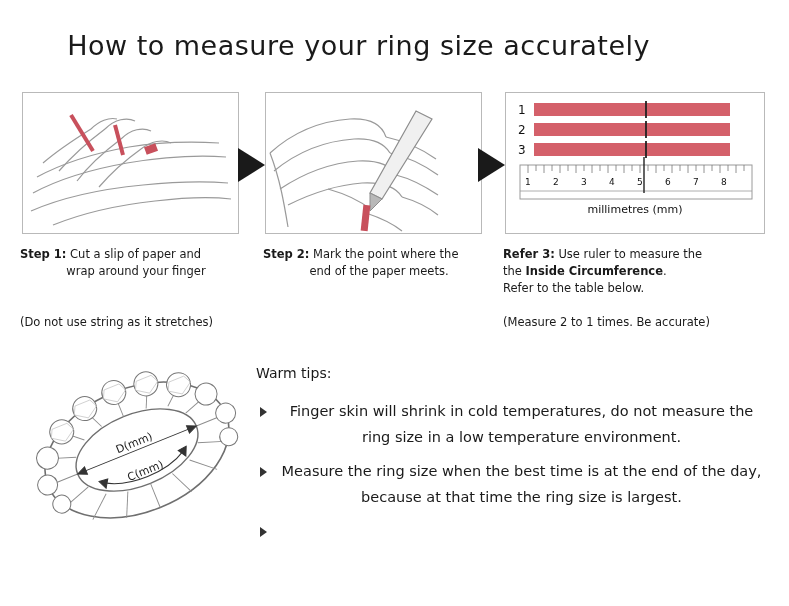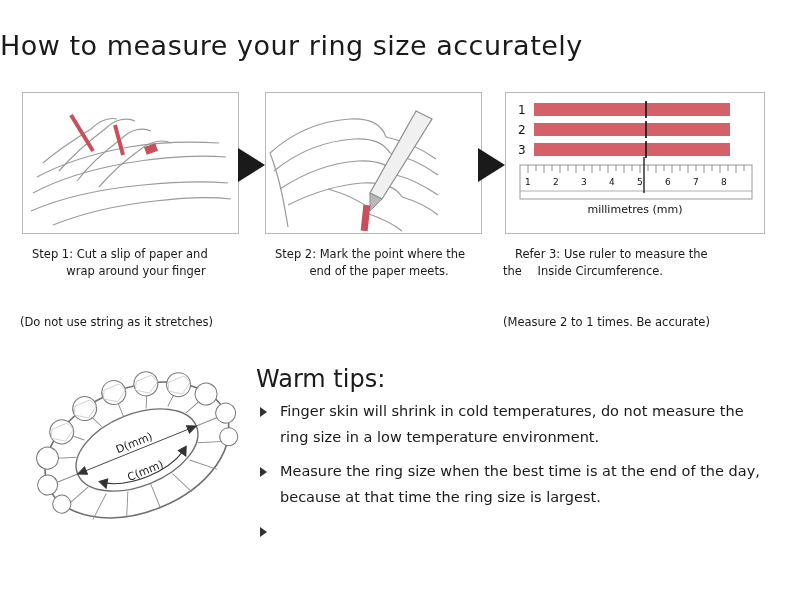--- a/index.html
+++ b/index.html
@@ -22,21 +22,21 @@
     width: 789px;
     height: 606px;
   }
 
   
   #title {
     position: absolute;
     left: 0;
     top: 30px;
     width: 650px;
-    text-align: left;
+    text-align: right;
     font-size: 27px;
     letter-spacing: 0.5px;
     color: #1a1a1a;
     font-family: "DejaVu Sans", sans-serif;
   }
 
   
   .step-box {
     position: absolute;
     border: 1px solid #b9b9b9;
@@ -60,53 +60,54 @@
 
   .step-caption {
     position: absolute;
     font-size: 11.5px;
     line-height: 17px;
     color: #1a1a1a;
   }
   #cap1 { left: 20px;  top: 246px; width: 232px; text-align: left; }
   #cap2 { left: 263px; top: 246px; width: 232px; text-align: left; }
   #cap3 { left: 503px; top: 246px; width: 262px; text-align: left; }
-  .step-caption .b { font-weight: normal; margin-left: 12px; }
+  .step-caption .b { font-weight: bold; }
   .cap-line2 { display: block; text-align: center; }
   .cap-line2-left { display: block; text-align: left; }
 
   .note {
     position: absolute;
     font-size: 11.5px;
     color: #1a1a1a;
   }
   #note1 { left: 20px;  top: 315px; width: 240px; }
   #note3 { left: 503px; top: 315px; width: 270px; }
 
   
   #tips-title {
     position: absolute;
     left: 256px;
     top: 365px;
-    font-size: 24px;
+    font-size: 14px;
     color: #1a1a1a;
   }
   #tips-list {
     position: absolute;
     left: 258px;
     top: 398px;
     width: 505px;
   }
   .tip {
     position: relative;
     padding-left: 22px;
     font-size: 14.5px;
     line-height: 26px;
     color: #1a1a1a;
     margin-bottom: 8px;
+    text-align: center;
   }
   .tip .bullet {
     position: absolute;
     left: 2px;
     top: 0px;
     width: 0; height: 0;
     border-top: 5px solid transparent;
     border-bottom: 5px solid transparent;
     border-left: 7px solid #333333;
     margin-top: 9px;
@@ -257,20 +258,21 @@
     <span>Mark the point where the</span>
     <span class="cap-line2">end of the paper meets.</span>
   </div>
 
   <div class="step-caption" id="cap3">
     <span class="b">Refer 3:</span>
     <span>Use ruler to measure the</span>
     <span class="cap-line2-left">
       <span>the </span><span class="b">Inside Circumference</span><span>.</span>
     </span>
+    <span class="cap-line2-left">Refer to the table below.</span>
   </div>
 
   <div class="note" id="note1">(Do not use string as it stretches)</div>
   <div class="note" id="note3">(Measure 2 to 1 times. Be accurate)</div>
 
   <div id="ring-art">
     <svg width="230" height="200" viewBox="0 0 230 200">
 
       <g transform="rotate(-22 115 100)">
         <ellipse cx="115" cy="100" rx="96" ry="62" fill="#ffffff" stroke="#6f6f6f" stroke-width="1.6"></ellipse>

